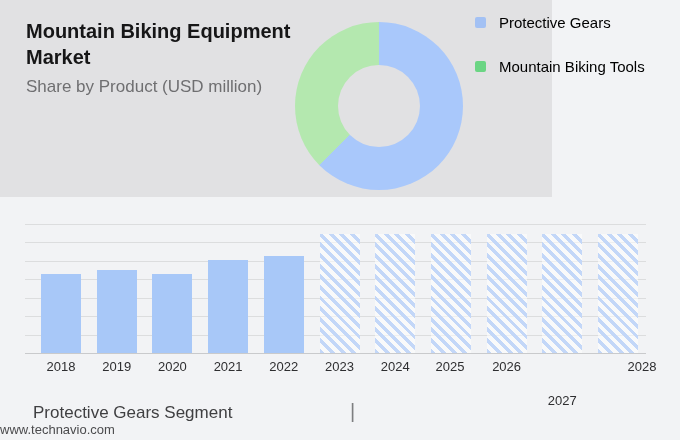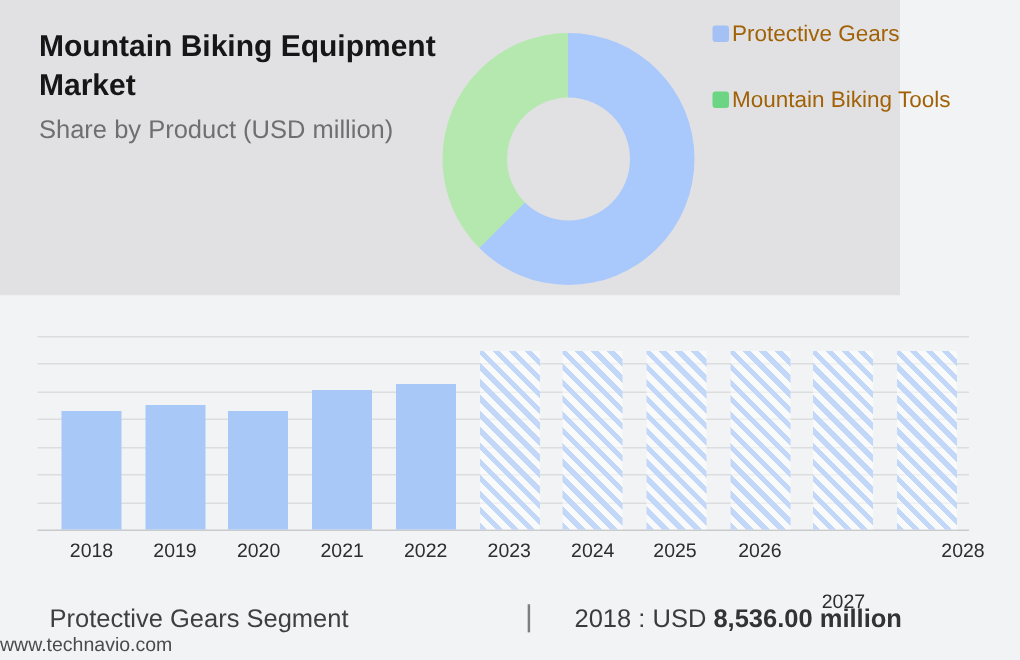--- a/index.html
+++ b/index.html
@@ -3,21 +3,21 @@
 <meta charset="utf-8">
 <style>
   html,body{margin:0;padding:0;}
   body{
     width:680px;height:440px;position:relative;overflow:hidden;
     font-family:"Liberation Sans","DejaVu Sans",sans-serif;
     background:#f2f3f5;
   }
   
   .top-panel{
-    position:absolute;left:0;top:0;width:600px;height:197px;
+    position:absolute;left:0;top:0;width:552px;height:197px;
     background:#e1e1e3;
   }
   .title{
     position:absolute;left:26px;top:18px;width:300px;
     font-size:20px;font-weight:700;color:#161617;line-height:26px;
   }
   .subtitle{
     position:absolute;left:26px;top:76px;width:320px;
     font-size:17px;font-weight:400;color:#6f6f71;line-height:22px;
   }
@@ -27,21 +27,21 @@
   }
   .donut-hole{
     position:absolute;left:43px;top:43px;width:82px;height:82px;
     border-radius:50%;background:#e1e1e3;
   }
   .legend{position:absolute;left:475px;top:10px;}
   .legend-item{position:absolute;left:0;display:flex;align-items:center;}
   .legend-item.l0{top:4px;}
   .legend-item.l1{top:48px;}
   .swatch{width:11px;height:11px;border-radius:2px;flex:0 0 auto;}
-  .legend-label{margin-left:2px;font-size:15px;color:#a16207;white-space:nowrap;}
+  .legend-label{margin-left:13px;font-size:15px;color:#000000;white-space:nowrap;}
   
   .bottom-panel{
     position:absolute;left:0;top:197px;width:680px;height:243px;
     background:#f2f3f5;
   }
   .plot{
     position:absolute;left:25px;top:27px;width:621px;height:129px;
     border-bottom:1px solid #c9cacc;
   }
   .gridline{
@@ -126,15 +126,14 @@
       <span class="x-label" style="left: 286.5px;">2023</span>
       <span class="x-label" style="left: 342.2px;">2024</span>
       <span class="x-label" style="left: 397px;">2025</span>
       <span class="x-label" style="left: 453.6px;">2026</span>
       <span class="x-label" style="left: 509.3px; margin-top: 34px;">2027</span>
       <span class="x-label" style="left: 589px;">2028</span>
     </div>
 
   <div class="footer-seglabel">Protective Gears Segment</div>
   <div class="footer-sep">|</div>
-  <div class="footer-value"><span>2018 : USD </span><b>8,536.00 million</b></div>
   <div class="website">www.technavio.com</div>
 </div>
 
 </body></html>

